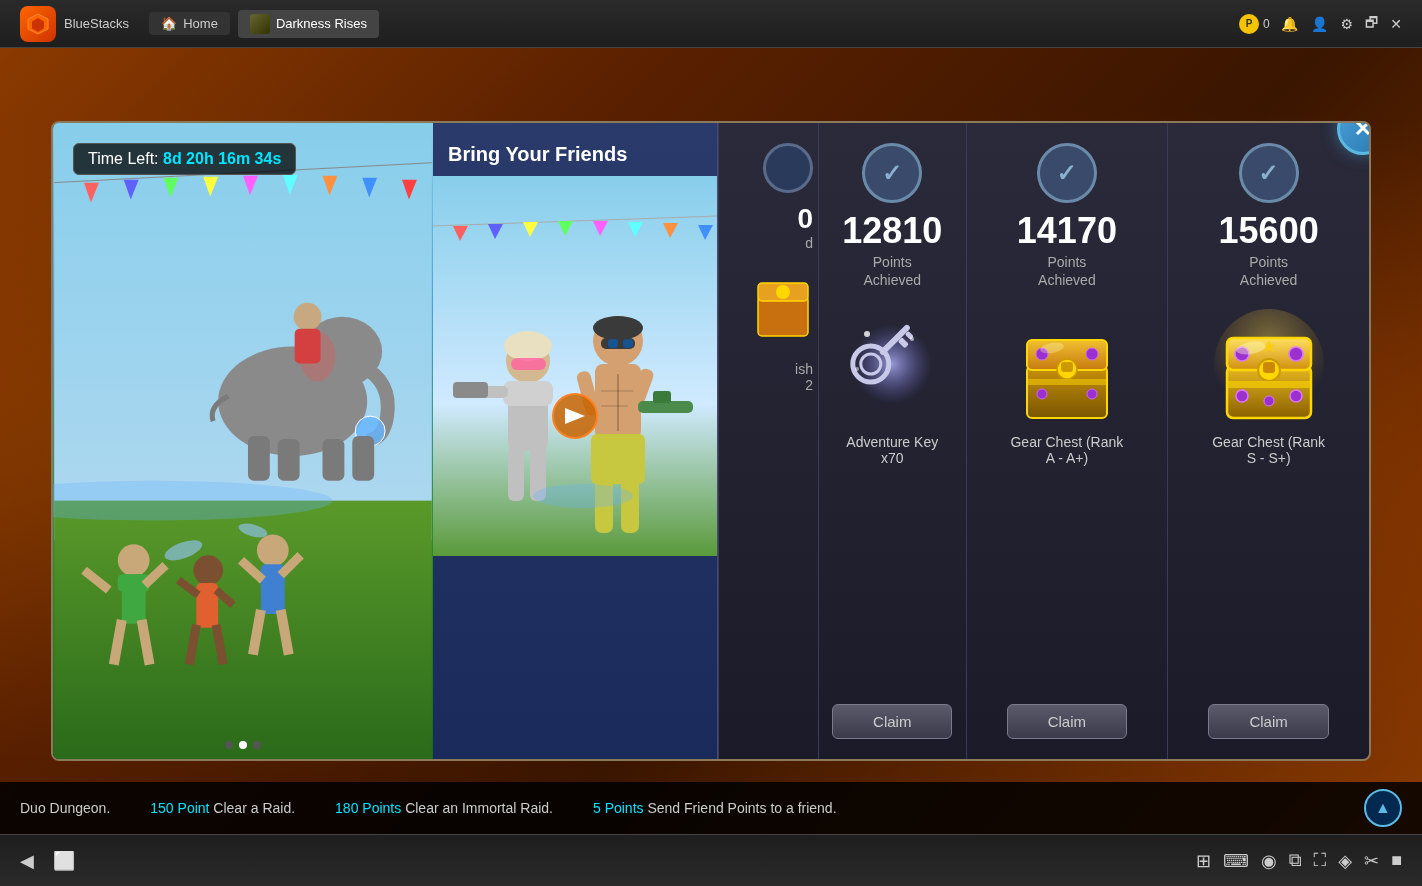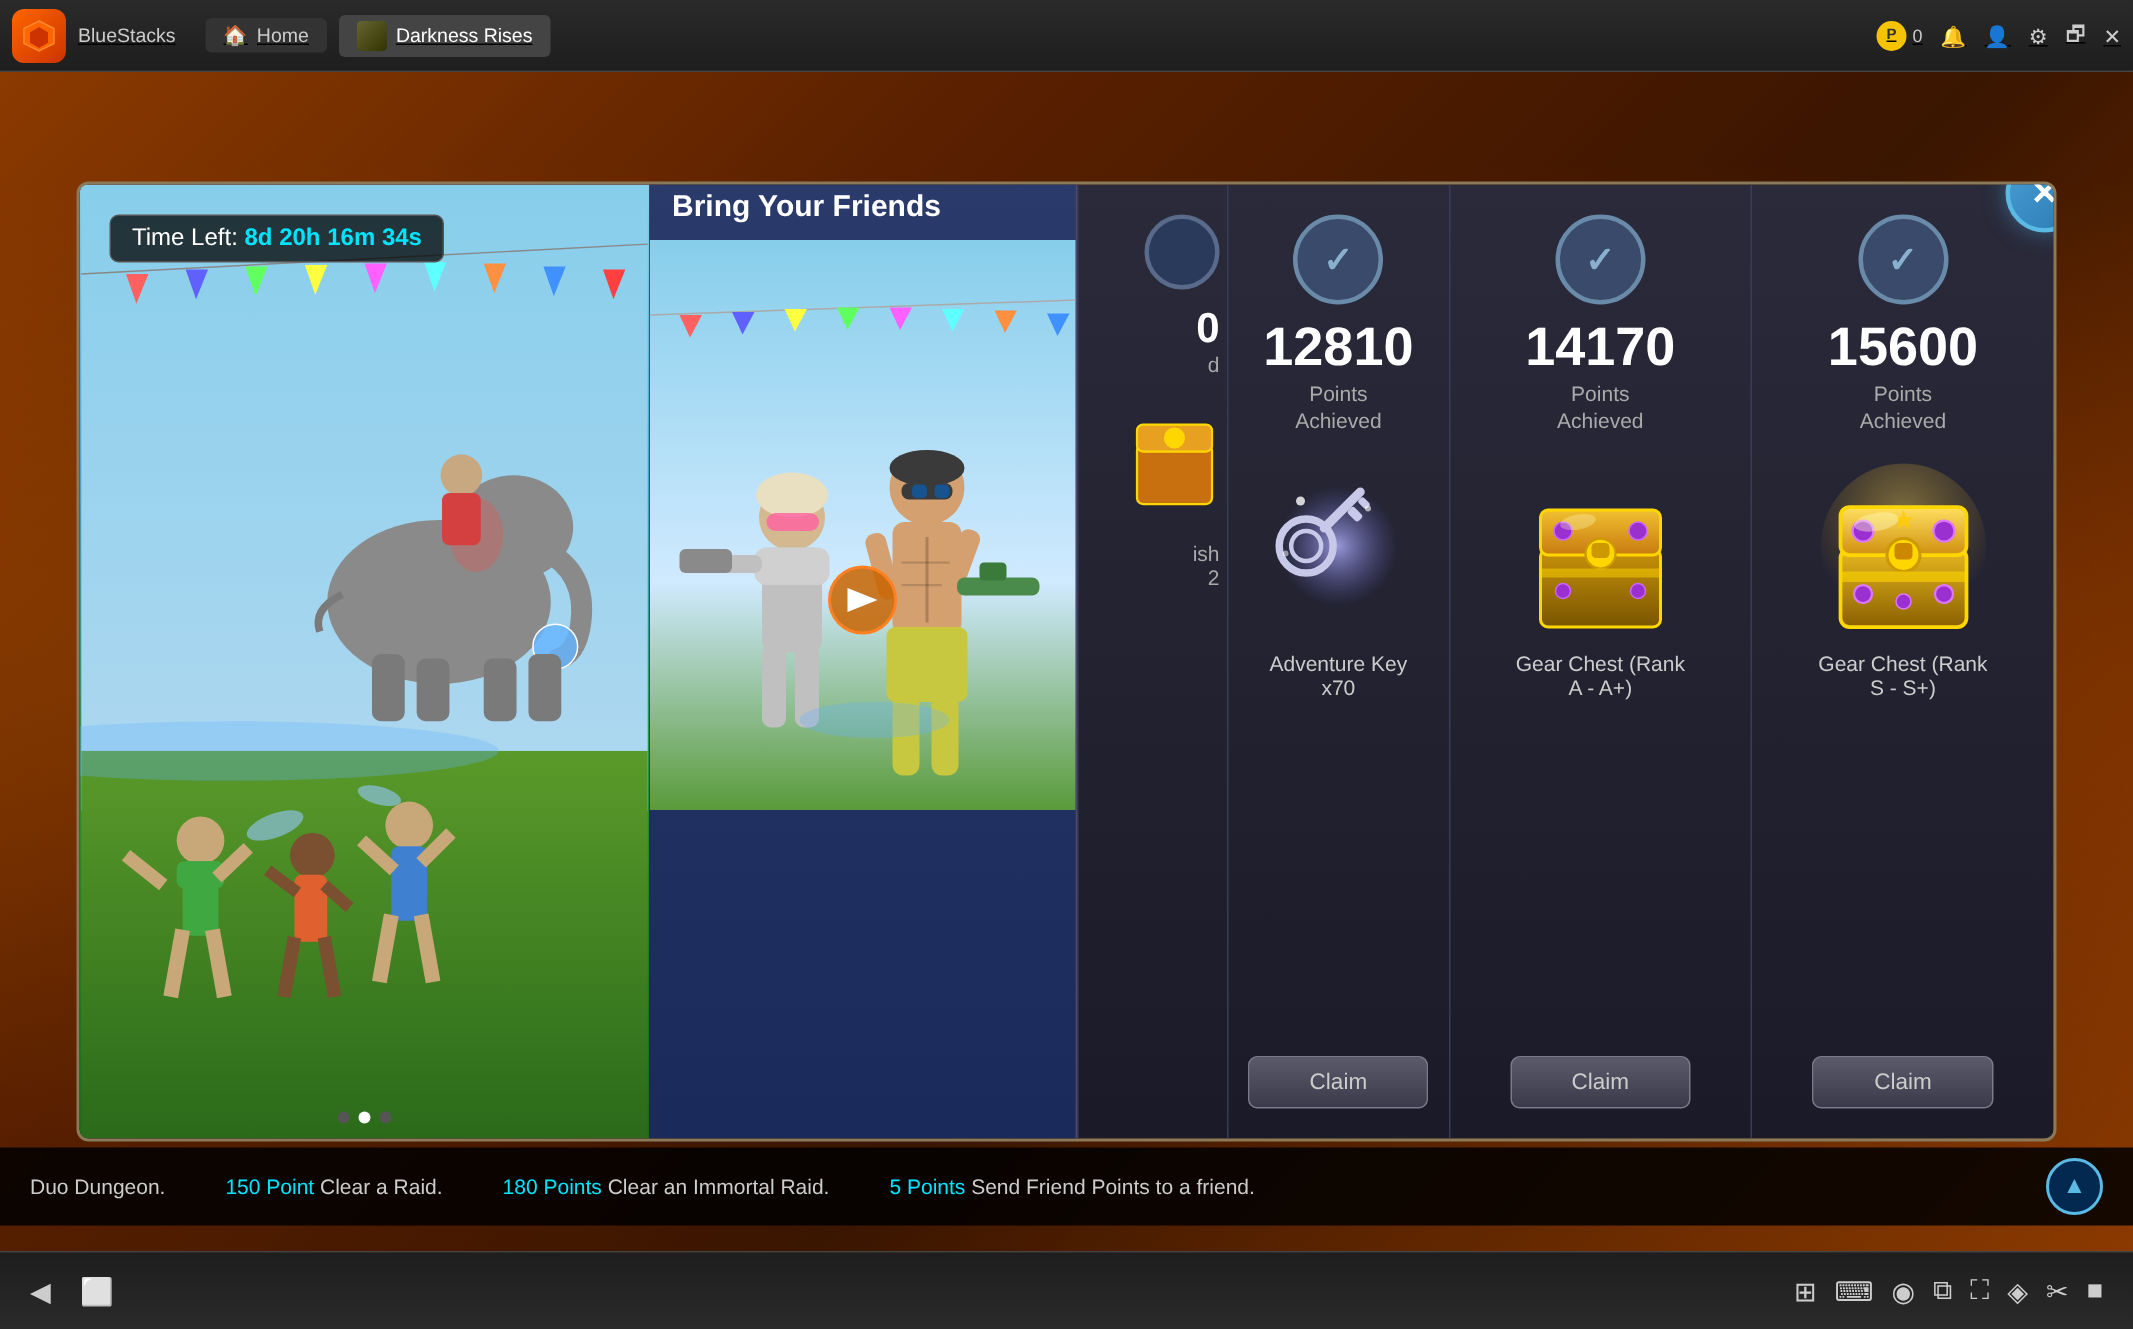--- a/index.html
+++ b/index.html
@@ -12,25 +12,24 @@
       position: relative;
     }
 
     
     .taskbar {
       width: 100%;
       height: 48px;
       background: linear-gradient(180deg, #2a2a2a 0%, #1e1e1e 100%);
       display: flex;
       align-items: center;
-      padding: 0 8px;
+      padding: 0 20px;
       position: relative;
       z-index: 100;
       border-bottom: 1px solid #444;
-      text-decoration: underline;
     }
     .taskbar-logo {
       width: 36px;
       height: 36px;
       background: linear-gradient(135deg, #ff6600, #cc3300);
       border-radius: 8px;
       display: flex;
       align-items: center;
       justify-content: center;
       color: white;
@@ -205,21 +204,21 @@
       min-width: 285px;
       background: linear-gradient(180deg, #2a3a6a 0%, #1a2a5a 100%);
       position: relative;
       overflow: hidden;
       border-right: 1px solid #4a4a6a;
     }
     .bring-friends-title {
       color: white;
       font-size: 20px;
       font-weight: bold;
-      padding: 4px 15px 10px;
+      padding: 20px 15px 10px;
       z-index: 5;
       position: relative;
     }
     .friends-art {
       width: 100%;
       height: 380px;
       position: relative;
       overflow: hidden;
     }
     .points-obtained {
@@ -789,21 +788,21 @@
             </svg>
           </div>
           <div class="reward-name">Gear Chest (Rank<br>S - S+)</div>
           <button class="claim-btn">Claim</button>
         </div>
 
       </div>
 
     </div>
 
-    <div class="ticker-bar" style="position:absolute;bottom:17px;left:0;right:0;height:52px;">
+    <div class="ticker-bar" style="position:absolute;bottom:0;left:0;right:0;height:52px;">
       <div class="ticker-content">
         <span>Duo Dungeon.</span>
         <span>
           <span class="ticker-highlight">150 Point</span>
           <span> Clear a Raid.</span>
         </span>
         <span>
           <span class="ticker-highlight">180 Points</span>
           <span> Clear an Immortal Raid.</span>
         </span>

